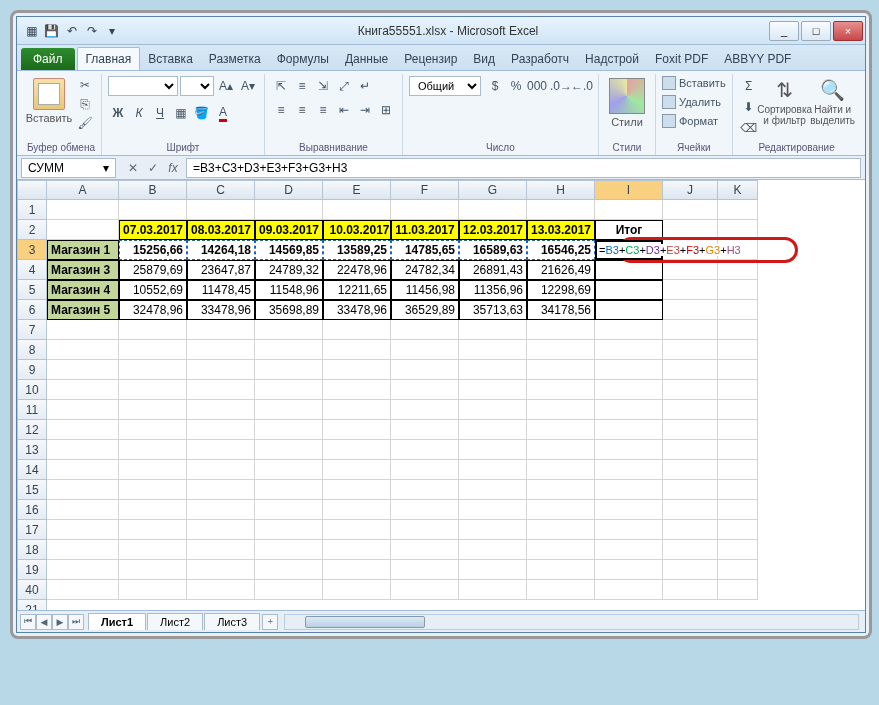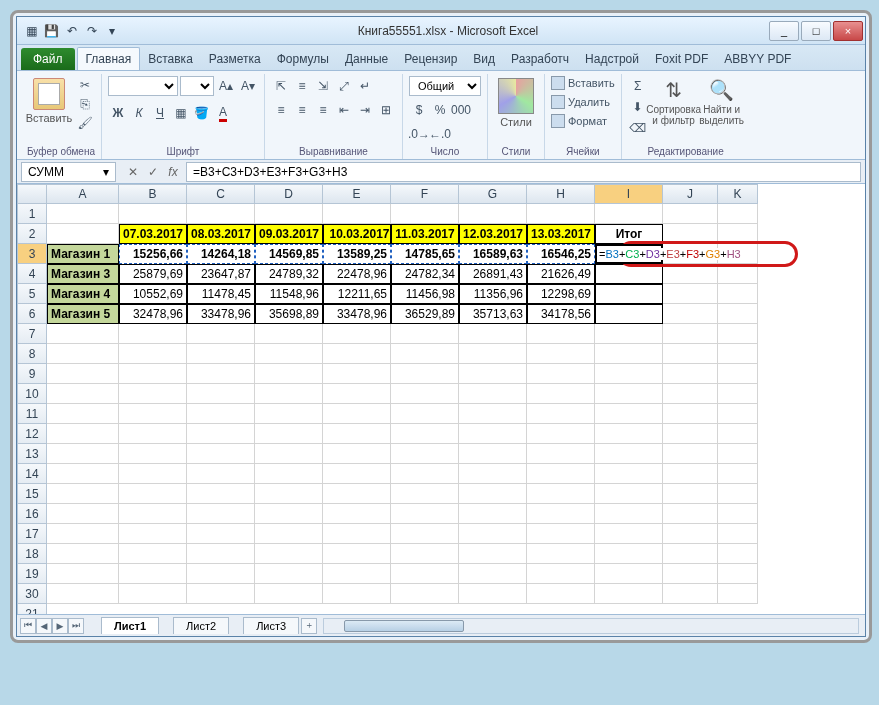--- a/index.html
+++ b/index.html
@@ -57,21 +57,21 @@
 .cell.itog-hdr { font-weight: bold; justify-content: center; border: 1px solid #000; }
 .row-h.active { background: #f8d080; }
 .col-h.active { background: #f8d080; }
 .marching { border: 1.5px dashed #2060c0 !important; font-weight: bold; }
 .editing-cell { border: 2px solid #000 !important; background: #fff; padding: 0 2px; font-size: 11px; justify-content: flex-start; overflow: visible; position: relative; z-index: 5; }
 .editing-content { position: absolute; left: 2px; white-space: nowrap; background: #fff; padding-right: 4px; }
 .callout { position: absolute; border: 3px solid #d01818; border-radius: 14px; pointer-events: none; }
 .sheet-tabs { display: flex; align-items: center; background: #e8eef5; height: 22px; border-top: 1px solid #a0bcd8; font-size: 11px; }
 .st-nav { display: flex; gap: 0; padding: 0 3px; }
 .st-nav-btn { width: 16px; height: 16px; border: 1px solid #abc; background: #f5f8fb; display: flex; align-items: center; justify-content: center; font-size: 9px; color:#567; }
-.sheet-tab { padding: 2px 12px; border: 1px solid #abc; background: #f5f8fb; border-bottom: none; margin-left: 14px; }
+.sheet-tab { padding: 2px 12px; border: 1px solid #abc; background: #f5f8fb; border-bottom: none; margin-left: 1px; }
 .sheet-tab.active { background: #fff; font-weight: bold; }
 .hscroll { flex: 1; margin: 0 6px; height: 16px; background: #e8eef5; border: 1px solid #bcd; position: relative; }
 .hscroll-thumb { position: absolute; left: 20px; width: 120px; top: 1px; bottom: 1px; background: linear-gradient(#dceaf5,#b8d0e5); border: 1px solid #89a; border-radius: 2px; }
 .status-bar { display: flex; align-items: center; background: linear-gradient(#dce8f3,#c5d8eb); height: 22px; font-size: 11px; color: #345; padding: 0 8px; border-top: 1px solid #a0bcd8; justify-content: space-between; }
 .status-right { display: flex; align-items: center; gap: 8px; }
 .view-btns { display: flex; }
 .view-btn { width: 22px; height: 18px; border: 1px solid #abc; background: #f0f5fa; }
 .view-btn.active { background: #f8d898; border-color: #d8a040; }
 .zoom-slider { width: 90px; height: 4px; background: #9ab; position: relative; }
 .zoom-slider::after { content:''; position:absolute; left:45%; top:-4px; width:8px; height:12px; background:#f0f5fa; border:1px solid #789; }
@@ -176,21 +176,21 @@
           <span class="r-btn">≡</span>
           <span class="r-btn">≡</span>
           <span class="r-btn">⇤</span>
           <span class="r-btn">⇥</span>
           <span class="r-btn">⊞</span>
         </div>
       </div>
       <div class="group-label">Выравнивание</div>
     </div>
     <div class="group">
-      <div class="group-content" style="flex-direction:column">
+      <div class="group-content" style="flex-direction:row">
         <select class="num-sel"><option>Общий</option></select>
         <div class="btn-row">
           <span class="r-btn">$</span>
           <span class="r-btn">%</span>
           <span class="r-btn">000</span>
         </div>
         <div class="btn-row">
           <span class="r-btn">.0→</span>
           <span class="r-btn">←.0</span>
         </div>
@@ -285,21 +285,21 @@
             <div class="row-h">10</div>
             <div class="row-h">11</div>
             <div class="row-h">12</div>
             <div class="row-h">13</div>
             <div class="row-h">14</div>
             <div class="row-h">15</div>
             <div class="row-h">16</div>
             <div class="row-h">17</div>
             <div class="row-h">18</div>
             <div class="row-h">19</div>
-            <div class="row-h">30</div>
+            <div class="row-h">40</div>
             <div class="row-h">21</div>
           </div>
       <div class="cells" id="cells">
             <div class="row">
               <div class="cell" style="width: 72px;"></div>
               <div class="cell" style="width: 68px;"></div>
               <div class="cell" style="width: 68px;"></div>
               <div class="cell" style="width: 68px;"></div>
               <div class="cell" style="width: 68px;"></div>
               <div class="cell" style="width: 68px;"></div>

